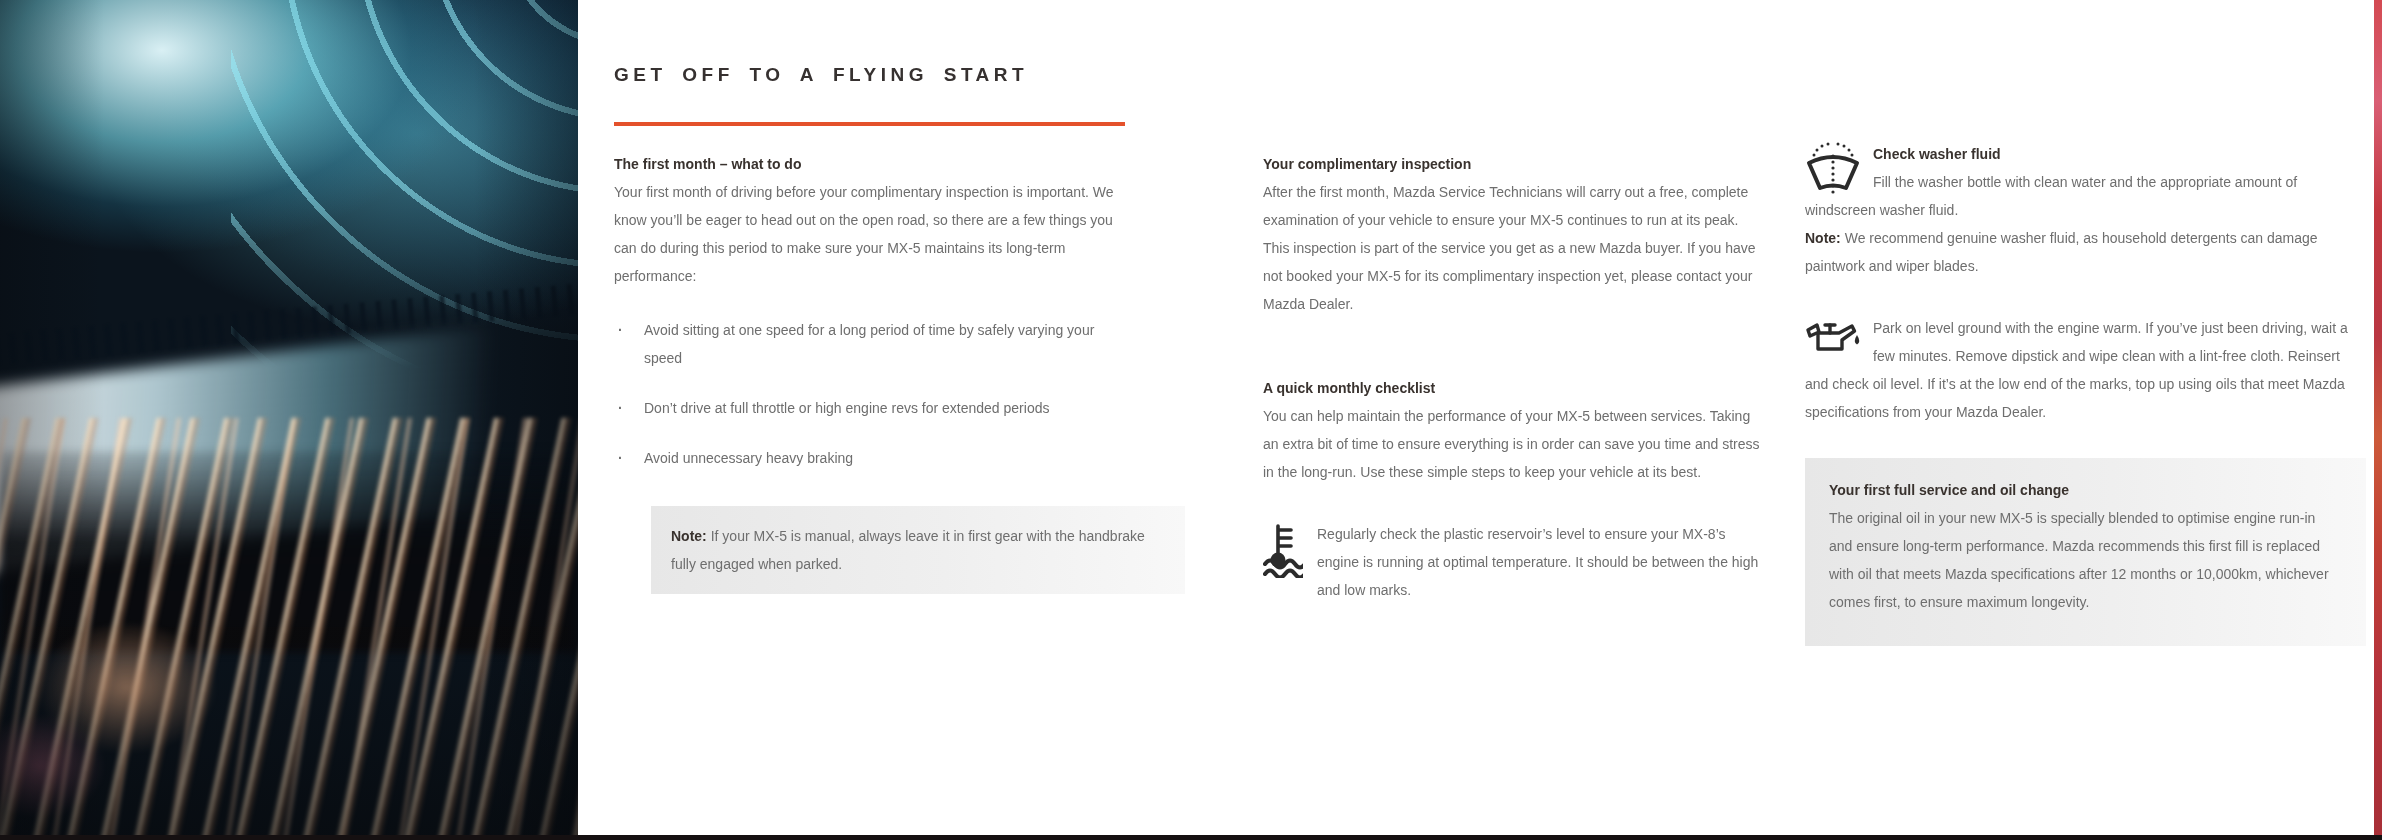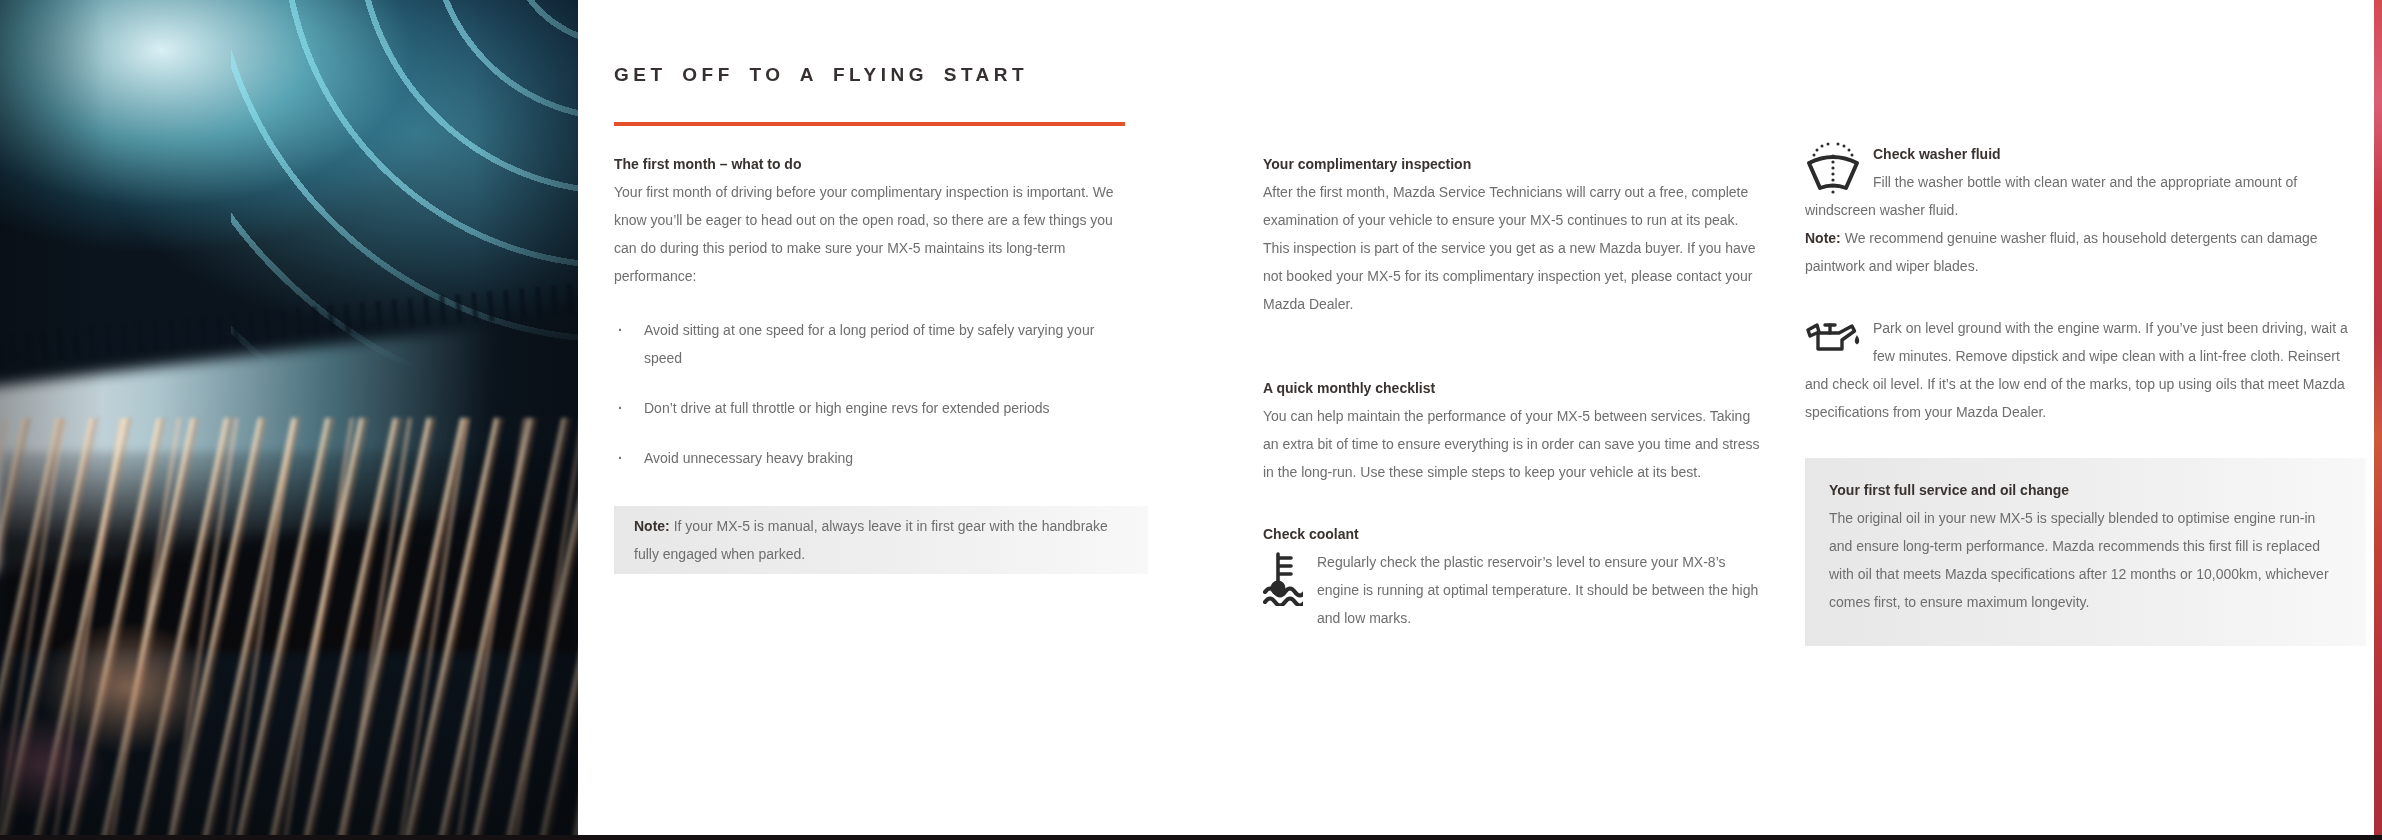--- a/index.html
+++ b/index.html
@@ -59,21 +59,21 @@
   .col2 { left:1263px; top:150px; width:501px; }
   .col3 { left:1805px; top:140px; width:561px; }
 
   
   .bullets { list-style:none; margin-top:26px; }
   .bullets li { position:relative; padding-left:30px; margin-bottom:22px; }
   .bullets li::before { content:"·"; position:absolute; left:4px; top:0; color:#6e6e6e; font-weight:bold; }
 
   
   .graybox { background:linear-gradient(90deg,#e7e7e7 0%,#efefef 55%,#f8f8f8 100%); }
-  .notebox { margin-top:34px; width:534px; padding:6px 20px; }
+  .notebox { margin-top:34px; width:534px; padding:16px 20px;margin-left:37px; }
   .servicebox { margin-top:32px; width:561px; padding:18px 24px 30px 24px; }
 
   
   .icon-float { float:left; }
   .ico-coolant { width:40px; height:54px; margin:4px 14px 0 0; }
   .ico-washer  { width:56px; height:52px; margin:2px 12px 0 0; }
   .ico-oil     { width:56px; height:40px; margin:4px 12px 0 0; }
   svg { display:block; }
 
   
@@ -112,21 +112,20 @@
     </div>
   </div>
 
   <div class="col col2">
     <p class="h">Your complimentary inspection</p>
     <p>After the first month, Mazda Service Technicians will carry out a free, complete examination of your vehicle to ensure your MX-5 continues to run at its peak. This inspection is part of the service you get as a new Mazda buyer. If you have not booked your MX-5 for its complimentary inspection yet, please contact your Mazda Dealer.</p>
     <div class="gap-lg"></div>
     <p class="h">A quick monthly checklist</p>
     <p>You can help maintain the performance of your MX-5 between services. Taking an extra bit of time to ensure everything is in order can save you time and stress in the long-run. Use these simple steps to keep your vehicle at its best.</p>
     <div class="gap-md"></div>
-    <p class="h">Check coolant</p>
     <div>
       <span class="icon-float ico-coolant">
         <svg width="40" height="54" viewBox="0 0 40 54">
           <g fill="none" stroke="#2b2b2b" stroke-width="3.6" stroke-linecap="round">
             <line x1="15" y1="2" x2="15" y2="30"></line>
             <line x1="16" y1="6" x2="28" y2="6"></line>
             <line x1="16" y1="14" x2="28" y2="14"></line>
             <line x1="16" y1="22" x2="28" y2="22"></line>
             <path d="M2 40 q5 -7 10 0 t10 0 t10 0 t10 0" stroke-width="4"></path>
             <path d="M2 50 q5 -7 10 0 t10 0 t10 0 t10 0" stroke-width="4"></path>

